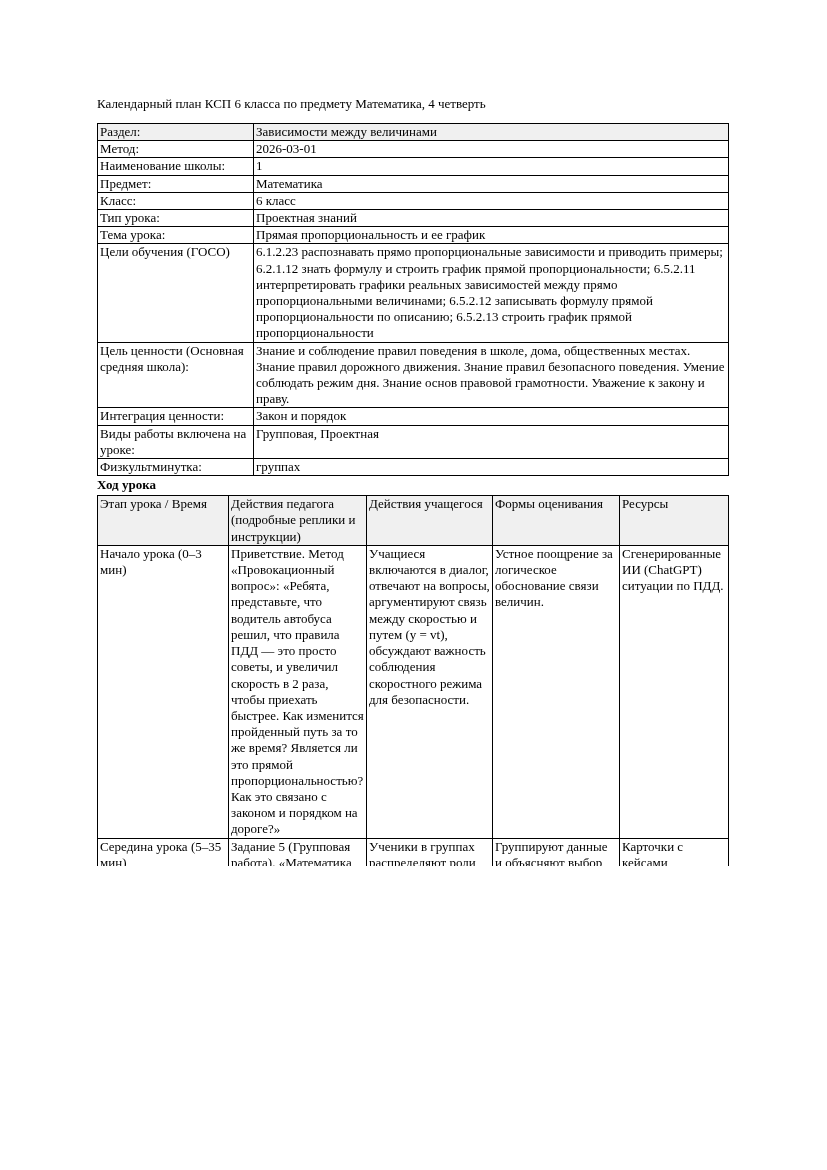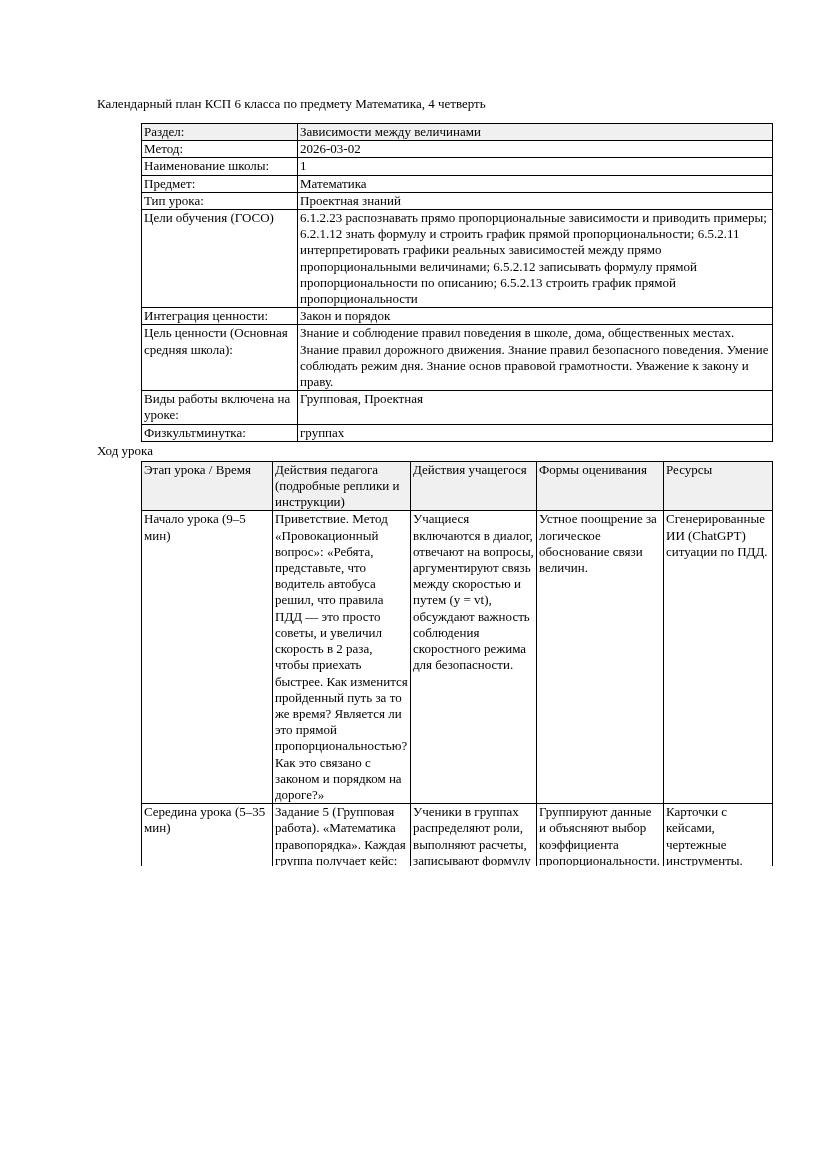--- a/index.html
+++ b/index.html
@@ -28,36 +28,35 @@
     margin: 0 0 11px 0;
     font-size: 13px;
     font-weight: normal;
     line-height: 17px;
     white-space: nowrap;
   }
   table {
     border-collapse: collapse;
     table-layout: fixed;
     width: 631px;
-    margin-left: 44px;
   }
   td {
     border: 1px solid #000000;
     vertical-align: top;
     padding: 0 2px;
     overflow-wrap: break-word;
     word-wrap: break-word;
   }
   tr.shaded td {
     background: #f0f0f0;
   }
   .section-heading {
     margin: 1px 0 2px 0;
     font-size: 13px;
-    font-weight: normal;
+    font-weight: bold;
     line-height: 16px;
   }
   #info-table col.c-label  { width: 156px; }
   #info-table col.c-value  { width: 475px; }
   #lesson-table col.c1 { width: 131px; }
   #lesson-table col.c2 { width: 138px; }
   #lesson-table col.c3 { width: 126px; }
   #lesson-table col.c4 { width: 127px; }
   #lesson-table col.c5 { width: 109px; }
 </style>
@@ -74,45 +73,53 @@
         <col class="c-label">
         <col class="c-value">
       </colgroup>
       <tbody id="info-body">
           <tr class="shaded">
             <td>Раздел:</td>
             <td>Зависимости между величинами</td>
           </tr>
           <tr>
             <td>Метод:</td>
-            <td>2026-03-02</td>
+            <td>2026-03-01</td>
           </tr>
           <tr>
             <td>Наименование школы:</td>
             <td>1</td>
           </tr>
           <tr>
             <td>Предмет:</td>
             <td>Математика</td>
           </tr>
           <tr>
+            <td>Класс:</td>
+            <td>6 класс</td>
+          </tr>
+          <tr>
             <td>Тип урока:</td>
             <td>Проектная знаний</td>
+          </tr>
+          <tr>
+            <td>Тема урока:</td>
+            <td>Прямая пропорциональность и ее график</td>
           </tr>
           <tr>
             <td>Цели обучения (ГОСО)</td>
             <td>6.1.2.23 распознавать прямо пропорциональные зависимости и приводить примеры; 6.2.1.12 знать формулу и строить график прямой пропорциональности; 6.5.2.11 интерпретировать графики реальных зависимостей между прямо пропорциональными величинами; 6.5.2.12 записывать формулу прямой пропорциональности по описанию; 6.5.2.13 строить график прямой пропорциональности</td>
           </tr>
           <tr>
+            <td>Цель ценности (Основная средняя школа):</td>
+            <td>Знание и соблюдение правил поведения в школе, дома, общественных местах. Знание правил дорожного движения. Знание правил безопасного поведения. Умение соблюдать режим дня. Знание основ правовой грамотности. Уважение к закону и праву.</td>
+          </tr>
+          <tr>
             <td>Интеграция ценности:</td>
             <td>Закон и порядок</td>
-          </tr>
-          <tr>
-            <td>Цель ценности (Основная средняя школа):</td>
-            <td>Знание и соблюдение правил поведения в школе, дома, общественных местах. Знание правил дорожного движения. Знание правил безопасного поведения. Умение соблюдать режим дня. Знание основ правовой грамотности. Уважение к закону и праву.</td>
           </tr>
           <tr>
             <td>Виды работы включена на уроке:</td>
             <td>Групповая, Проектная</td>
           </tr>
           <tr>
             <td>Физкультминутка:</td>
             <td>группах</td>
           </tr>
         </tbody>
@@ -130,21 +137,21 @@
       </colgroup>
       <tbody id="lesson-body">
           <tr class="shaded">
             <td>Этап урока / Время</td>
             <td>Действия педагога (подробные реплики и инструкции)</td>
             <td>Действия учащегося</td>
             <td>Формы оценивания</td>
             <td>Ресурсы</td>
           </tr>
           <tr>
-            <td>Начало урока (9–5 мин)</td>
+            <td>Начало урока (0–3 мин)</td>
             <td>Приветствие. Метод «Провокационный вопрос»: «Ребята, представьте, что водитель автобуса решил, что правила ПДД — это просто советы, и увеличил скорость в 2 раза, чтобы приехать быстрее. Как изменится пройденный путь за то же время? Является ли это прямой пропорциональностью? Как это связано с законом и порядком на дороге?»</td>
             <td>Учащиеся включаются в диалог, отвечают на вопросы, аргументируют связь между скоростью и путем (y = vt), обсуждают важность соблюдения скоростного режима для безопасности.</td>
             <td>Устное поощрение за логическое обоснование связи величин.</td>
             <td>Сгенерированные ИИ (ChatGPT) ситуации по ПДД.</td>
           </tr>
           <tr>
             <td>Середина урока (5–35 мин)</td>
             <td>Задание 5 (Групповая работа). «Математика правопорядка». Каждая группа получает кейс: рассчитать штраф в зависимости от количества нарушений (y = kx) или расход краски для разметки пешеходного перехода. Группам</td>
             <td>Ученики в группах распределяют роли, выполняют расчеты, записывают формулу вида y = kx и строят график в тетрадях/на ватманах.</td>
             <td>Группируют данные и объясняют выбор коэффициента пропорциональности.</td>

